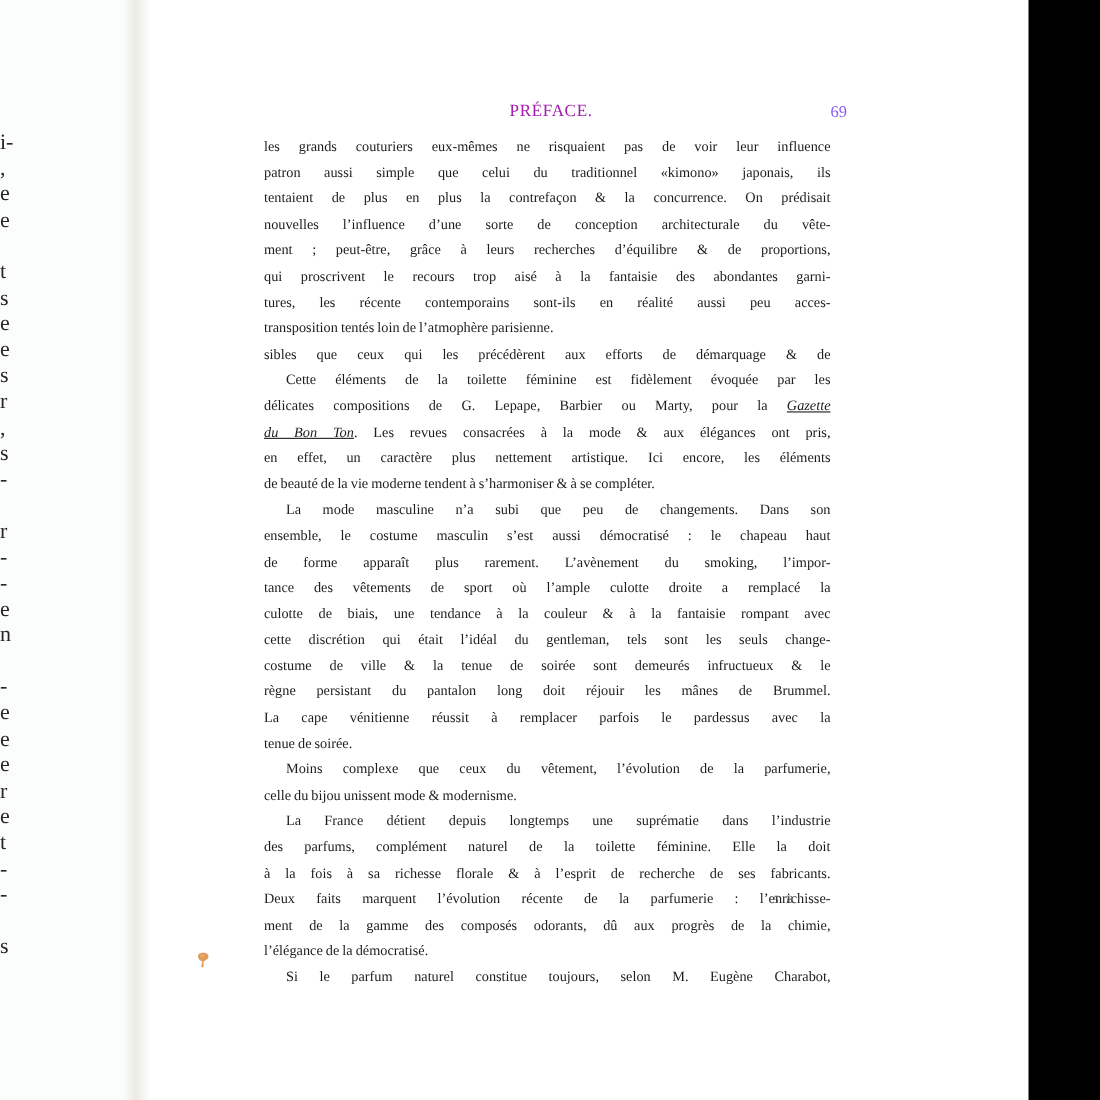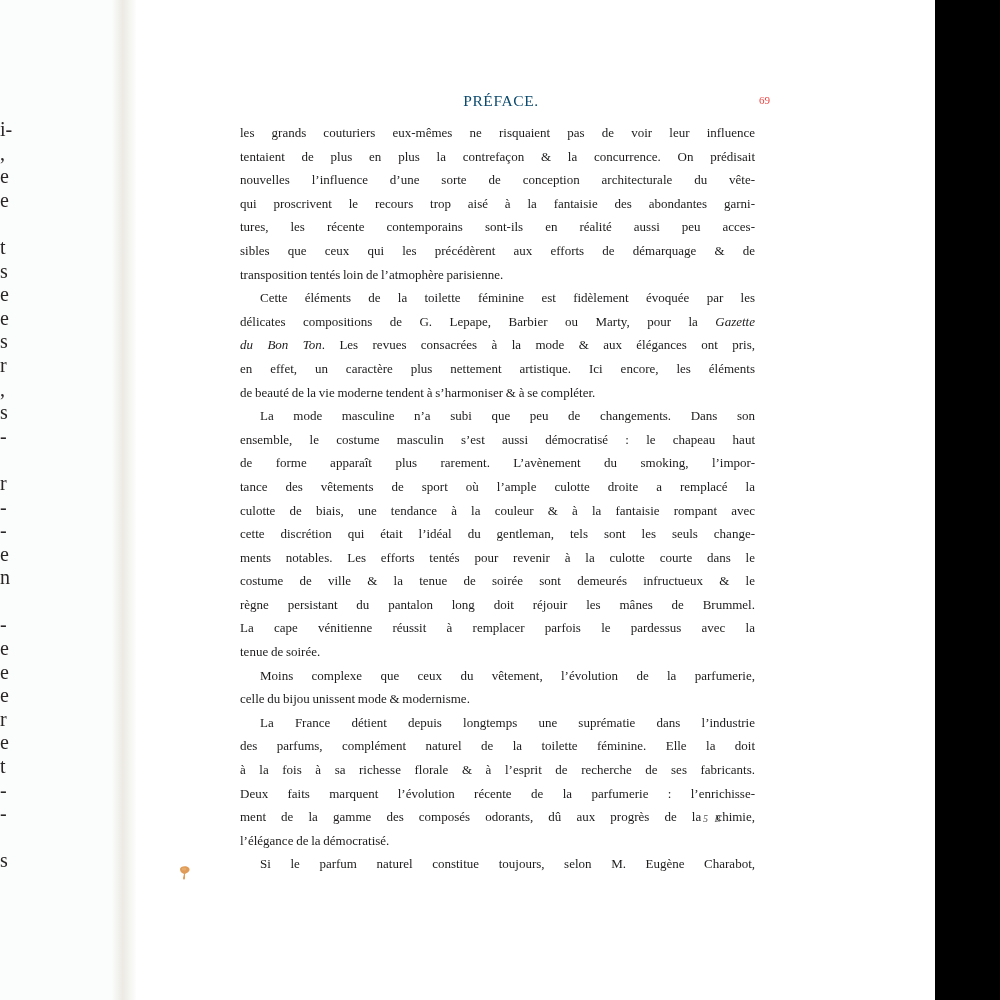--- a/index.html
+++ b/index.html
@@ -29,38 +29,38 @@
     }
     .black-strip {
       position: absolute; left: 935px; top: 0; width: 65px; height: 1000px;
       background: #000;
     }
     .running-head {
       position: absolute; left: 240px; top: 92px; width: 522px; height: 22px;
     }
     .running-title {
       position: absolute; left: 0; right: 0; text-align: center;
-      font-size: 15.5px; letter-spacing: 0.6px; color: #0c4a6e; top: 0;
+      font-size: 15.5px; letter-spacing: 0.6px; color: #a21caf; top: 0;
     }
     .page-number {
       position: absolute; right: -8px; top: 2px;
-      font-size: 11px; color: #ef4444;
+      font-size: 15px; color: #8b5cf6;
     }
     .text-block {
       position: absolute; left: 240px; top: 121px; width: 515px;
     }
     .line {
       display: block; height: 23.6px; line-height: 23.6px;
       font-size: 13px; white-space: nowrap;
       text-align: justify; text-align-last: justify;
       word-spacing: -0.5px;
     }
     .line.last { text-align-last: left; }
     .line.indent { padding-left: 20px; }
-    .it { font-style: italic; }
+    .it { font-style: italic; text-decoration: underline; }
     .signature {
       position: absolute; left: 703px; top: 813px;
       font-size: 10px; color: #555; letter-spacing: 2px; font-style: italic;
     }
     .stain {
       position: absolute; left: 178px; top: 865px; width: 14px; height: 16px;
     }
   </style>
 </head>
 <body>
@@ -109,38 +109,39 @@
 
   <div class="right-page"></div>
 
   <div class="running-head">
     <span class="running-title">PRÉFACE.</span>
     <span class="page-number">69</span>
   </div>
 
   <div class="text-block">
     <span class="line">les grands couturiers eux-mêmes ne risquaient pas de voir leur influence</span>
+    <span class="line">patron aussi simple que celui du traditionnel «kimono» japonais, ils</span>
     <span class="line">tentaient de plus en plus la contrefaçon &amp; la concurrence. On prédisait</span>
     <span class="line">nouvelles l’influence d’une sorte de conception architecturale du vête-</span>
+    <span class="line">ment ; peut-être, grâce à leurs recherches d’équilibre &amp; de proportions,</span>
     <span class="line">qui proscrivent le recours trop aisé à la fantaisie des abondantes garni-</span>
     <span class="line">tures, les récente contemporains sont-ils en réalité aussi peu acces-</span>
+    <span class="line last">transposition tentés loin de l’atmophère parisienne.</span>
     <span class="line">sibles que ceux qui les précédèrent aux efforts de démarquage &amp; de</span>
-    <span class="line last">transposition tentés loin de l’atmophère parisienne.</span>
     <span class="line indent">Cette éléments de la toilette féminine est fidèlement évoquée par les</span>
     <span class="line"><span>délicates compositions de G. Lepape, Barbier ou Marty, pour la </span><span class="it">Gazette</span></span>
     <span class="line"><span class="it">du Bon Ton</span><span>. Les revues consacrées à la mode &amp; aux élégances ont pris,</span></span>
     <span class="line">en effet, un caractère plus nettement artistique. Ici encore, les éléments</span>
     <span class="line last">de beauté de la vie moderne tendent à s’harmoniser &amp; à se compléter.</span>
     <span class="line indent">La mode masculine n’a subi que peu de changements. Dans son</span>
     <span class="line">ensemble, le costume masculin s’est aussi démocratisé : le chapeau haut</span>
     <span class="line">de forme apparaît plus rarement. L’avènement du smoking, l’impor-</span>
     <span class="line">tance des vêtements de sport où l’ample culotte droite a remplacé la</span>
     <span class="line">culotte de biais, une tendance à la couleur &amp; à la fantaisie rompant avec</span>
     <span class="line">cette discrétion qui était l’idéal du gentleman, tels sont les seuls change-</span>
-    <span class="line">ments notables. Les efforts tentés pour revenir à la culotte courte dans le</span>
     <span class="line">costume de ville &amp; la tenue de soirée sont demeurés infructueux &amp; le</span>
     <span class="line">règne persistant du pantalon long doit réjouir les mânes de Brummel.</span>
     <span class="line">La cape vénitienne réussit à remplacer parfois le pardessus avec la</span>
     <span class="line last">tenue de soirée.</span>
     <span class="line indent">Moins complexe que ceux du vêtement, l’évolution de la parfumerie,</span>
     <span class="line last">celle du bijou unissent mode &amp; modernisme.</span>
     <span class="line indent">La France détient depuis longtemps une suprématie dans l’industrie</span>
     <span class="line">des parfums, complément naturel de la toilette féminine. Elle la doit</span>
     <span class="line">à la fois à sa richesse florale &amp; à l’esprit de recherche de ses fabricants.</span>
     <span class="line">Deux faits marquent l’évolution récente de la parfumerie : l’enrichisse-</span>

